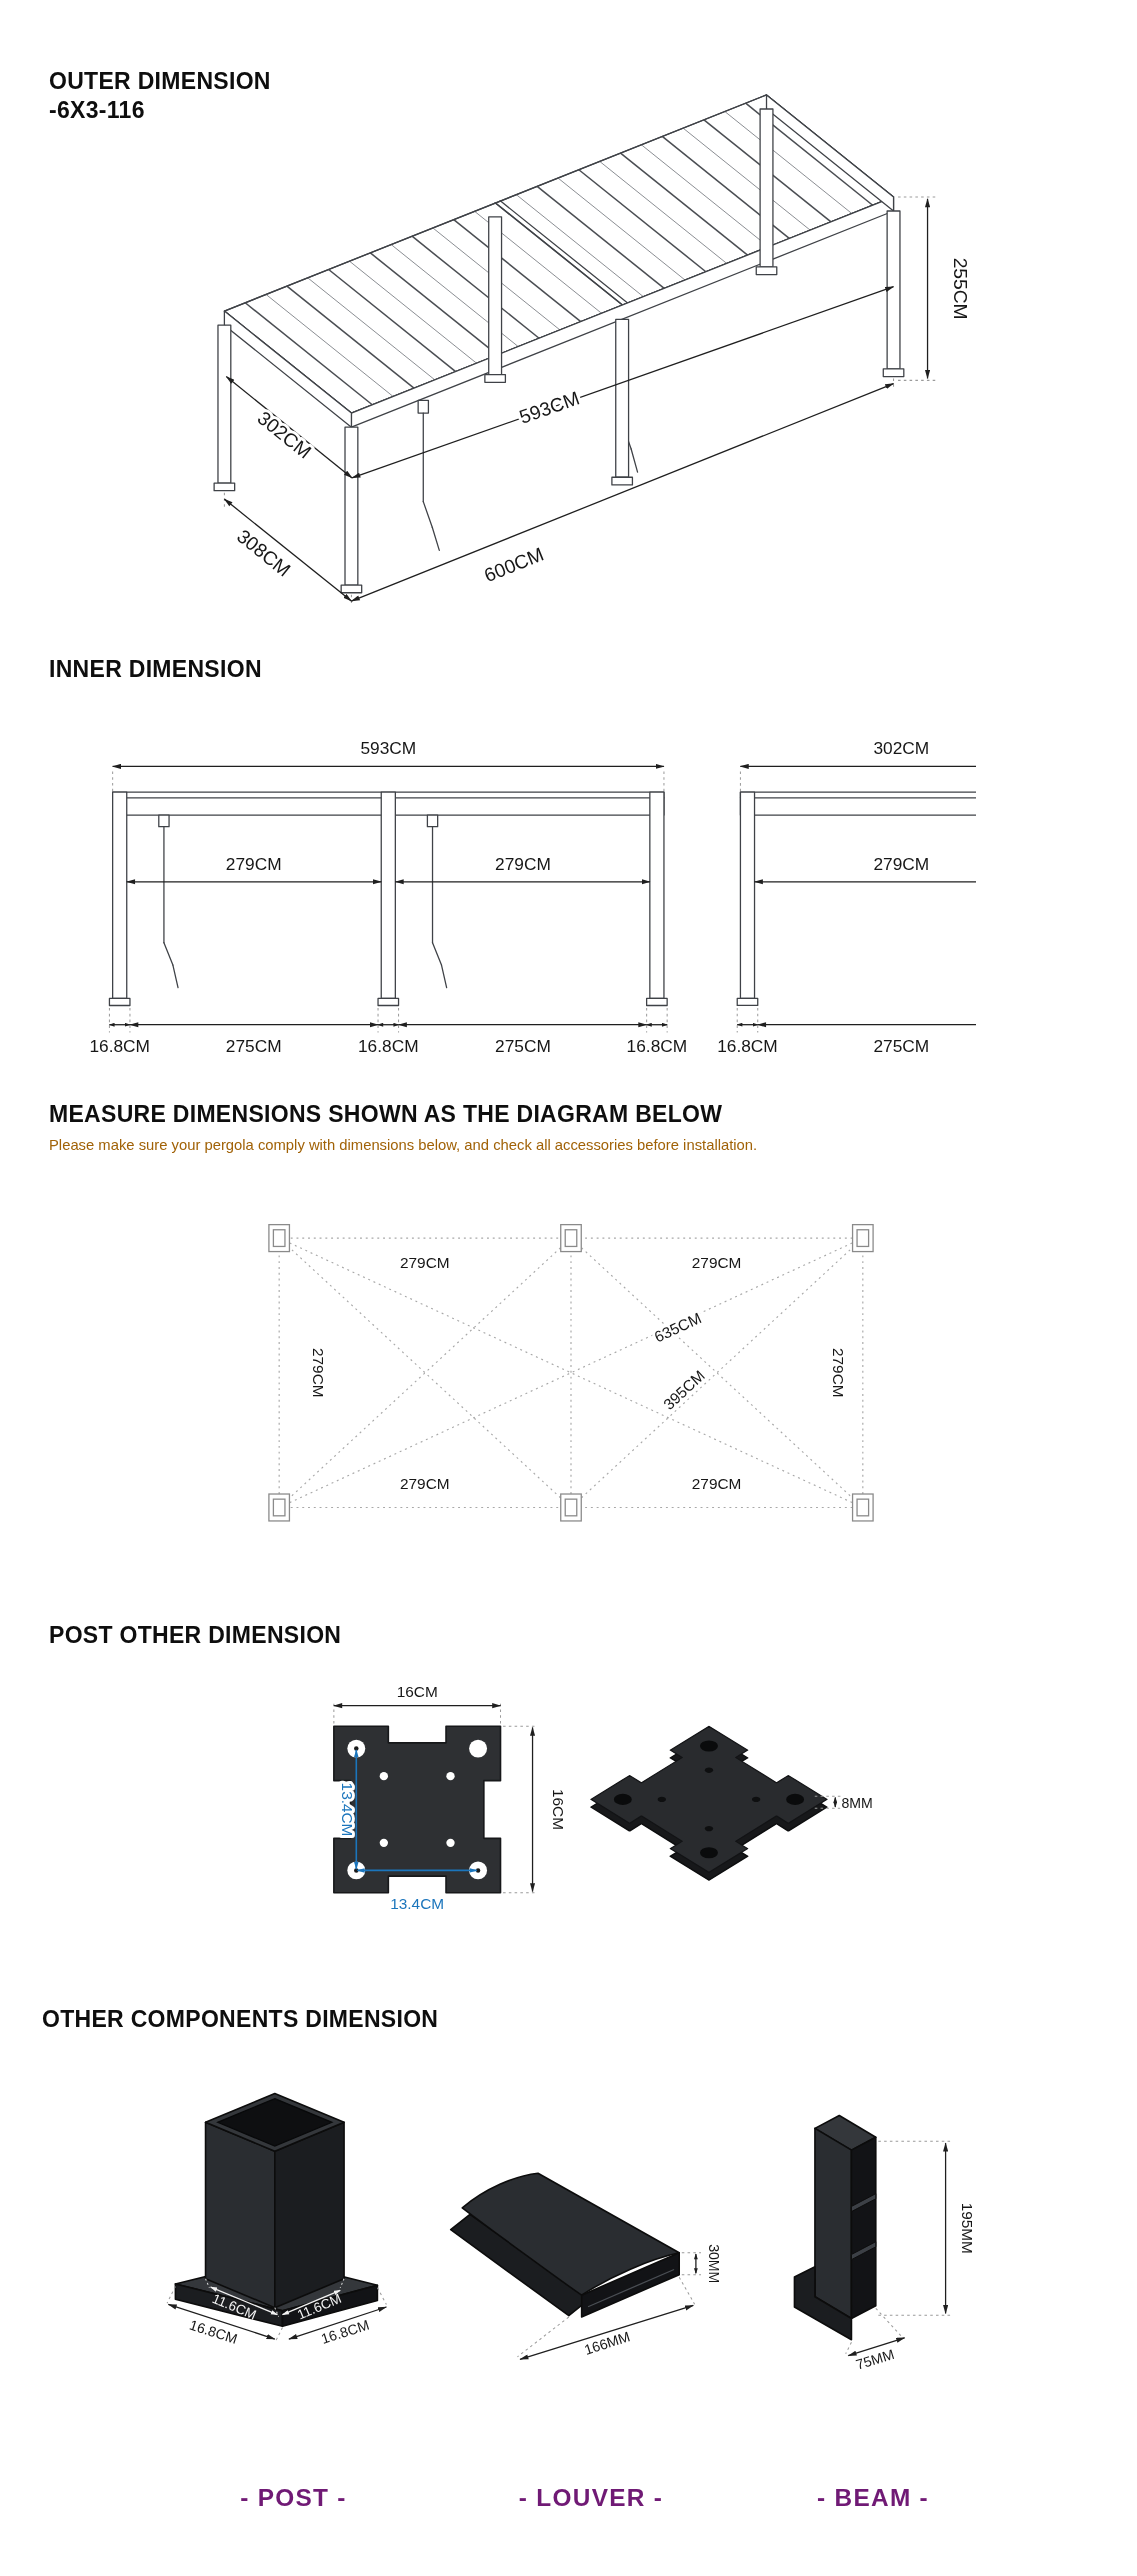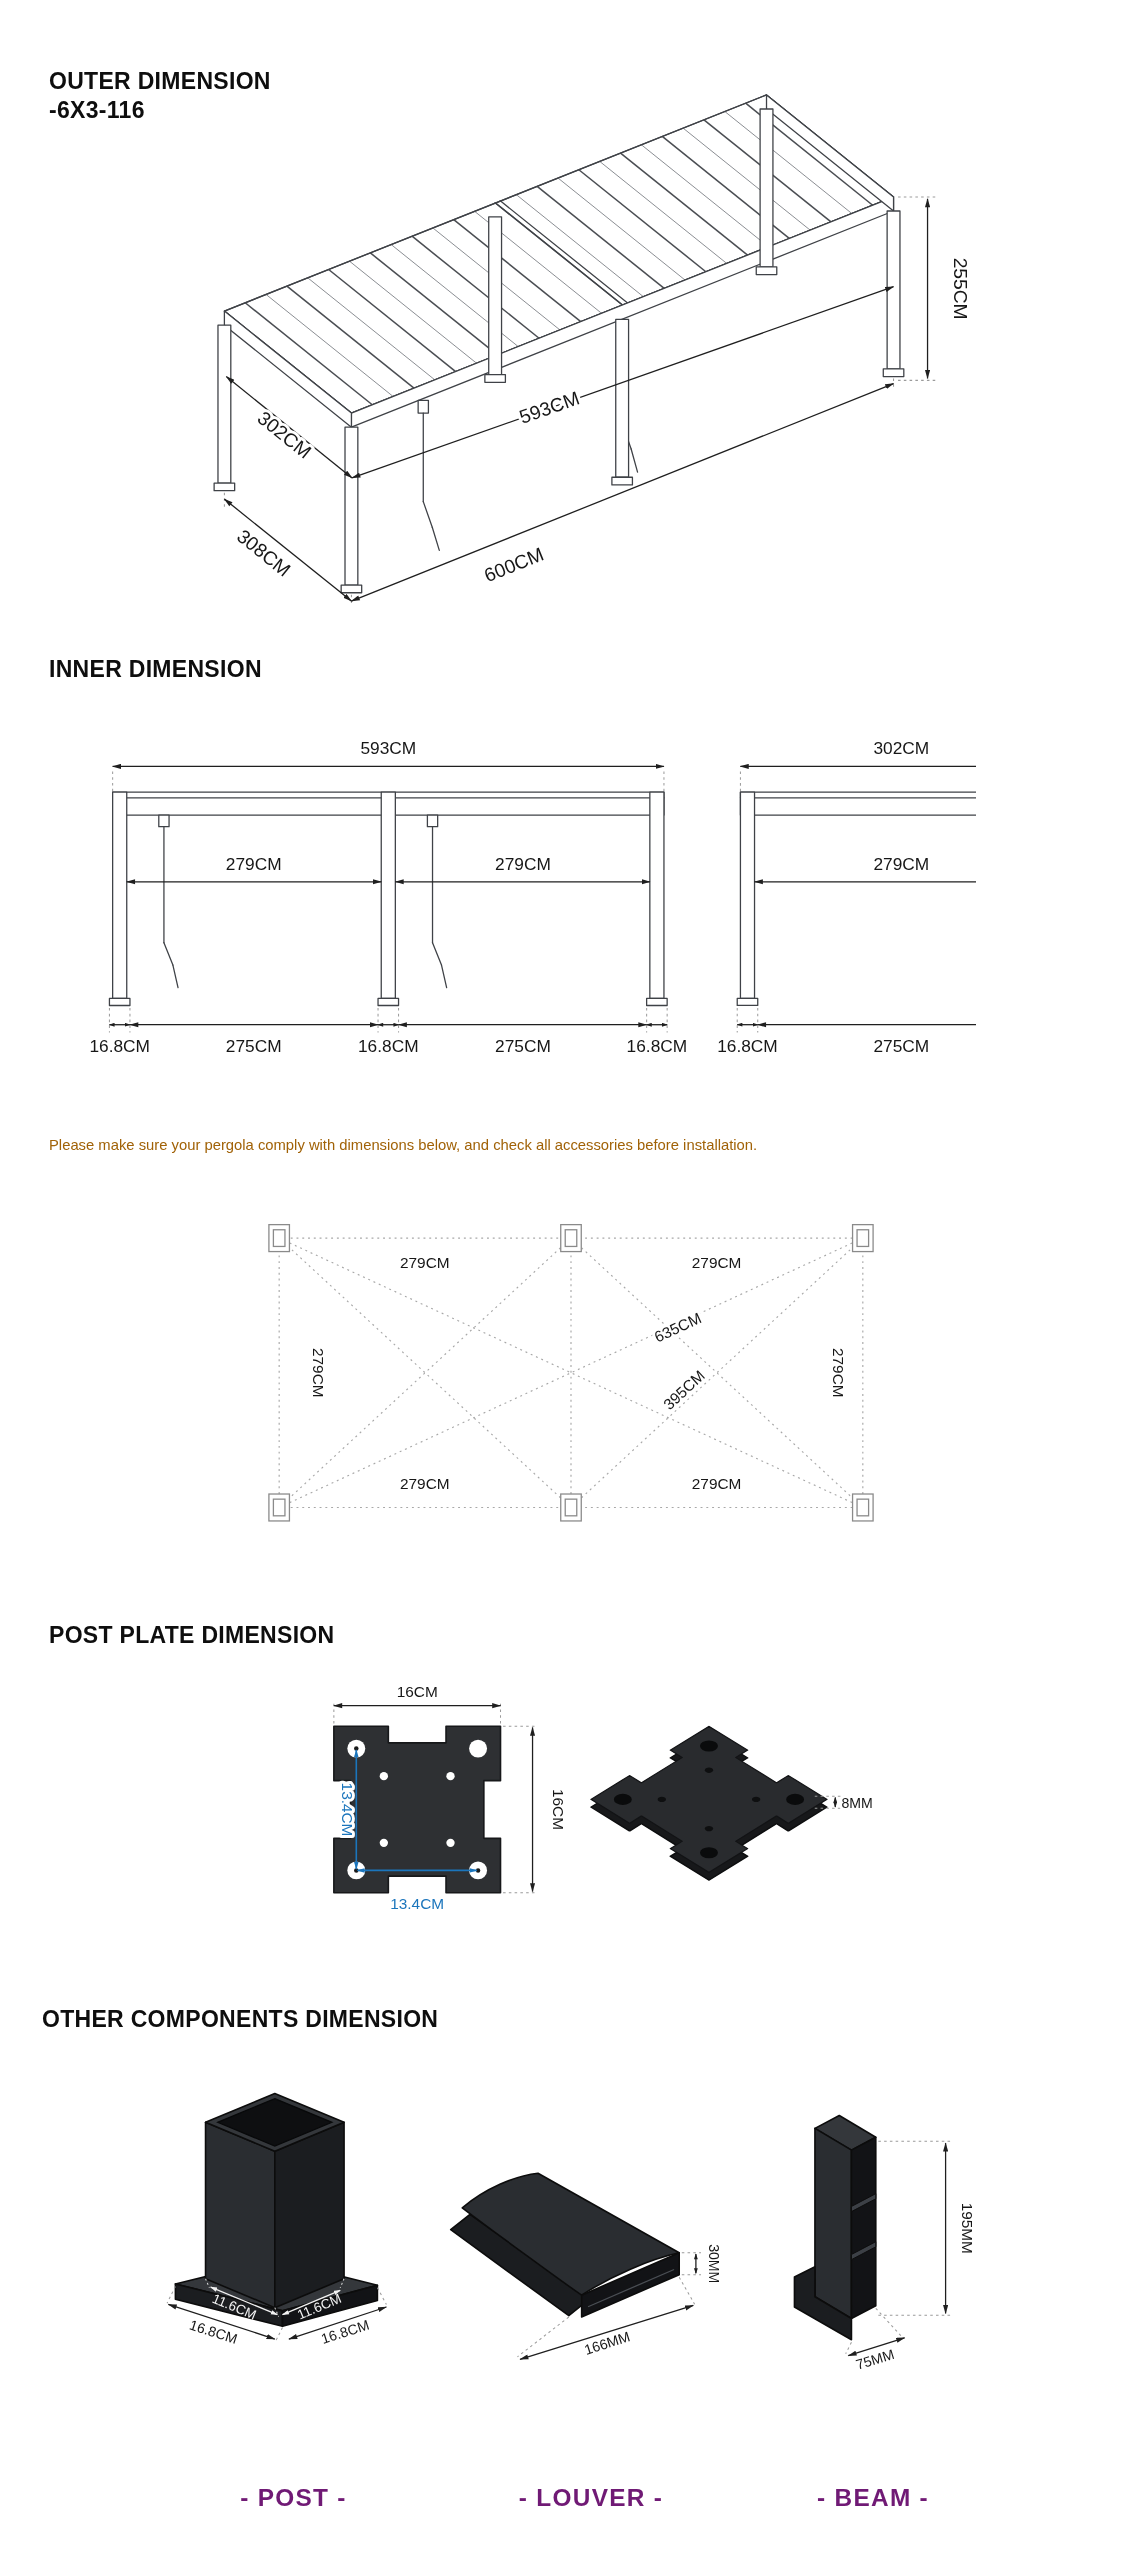--- a/index.html
+++ b/index.html
@@ -270,20 +270,21 @@
         <line class="dash" x1="542" y1="432" x2="542" y2="470"></line>
       <line class="dimT" x1="30" y1="458" x2="62" y2="458"></line>
       <line class="dim" x1="62" y1="458" x2="510" y2="458"></line>
       <line class="dimT" x1="510" y1="458" x2="542" y2="458"></line>
       <text class="mid" x="46" y="500">16.8CM</text>
       <text class="mid" x="286" y="500">275CM</text>
       <text class="mid" x="526" y="500">16.8CM</text>
     </g>
   </svg>
 
+  <div class="h1" style="left:49px;top:1101px;">MEASURE DIMENSIONS SHOWN AS THE DIAGRAM BELOW</div>
   <div class="sub" style="left:49px;top:1137px;">Please make sure your pergola comply with dimensions below, and check all accessories before installation.</div>
 
   <svg style="left:231px;top:1190px;" width="680" height="372" viewBox="0 0 1060 580">
     <defs>
       <g id="planPost">
         <rect x="-16" y="-21" width="32" height="42" class="ppost"></rect>
         <rect x="-9" y="-13" width="18" height="26" class="ppost"></rect>
       </g>
     </defs>
 
@@ -310,21 +311,21 @@
     <text class="sm" x="302" y="122">279CM</text>
     <text class="sm" x="757" y="122">279CM</text>
     <text class="sm" x="302" y="466">279CM</text>
     <text class="sm" x="757" y="466">279CM</text>
     <text class="sm" transform="translate(128,285) rotate(90)">279CM</text>
     <text class="sm" transform="translate(938,285) rotate(90)">279CM</text>
     <text class="sm" transform="translate(700,222) rotate(-24.8)">635CM</text>
     <text class="sm" transform="translate(712,318) rotate(-42.7)">395CM</text>
   </svg>
 
-  <div class="h1" style="left:49px;top:1622px;">POST PLATE DIMENSION</div>
+  <div class="h1" style="left:49px;top:1622px;">POST OTHER DIMENSION</div>
 
   <svg style="left:289px;top:1681px;" width="282" height="257" viewBox="0 0 440 400">
     <g transform="translate(200,200)">
       <path d="M-130,-130 L-45,-130 L-45,-104 L45,-104 L45,-130 L130,-130 L130,-45 L104,-45 L104,45 L130,45 L130,130
                L45,130 L45,104 L-45,104 L-45,130 L-130,130 L-130,45 L-104,45 L-104,-45 L-130,-45 Z" fill="#2e3033" stroke="#17181a" stroke-width="2.5" stroke-linejoin="round"></path>
       <circle cx="-95" cy="-95" r="14" fill="#fff"></circle>
       <circle cx="95" cy="-95" r="14" fill="#fff"></circle>
       <circle cx="-95" cy="95" r="14" fill="#fff"></circle>
       <circle cx="95" cy="95" r="14" fill="#fff"></circle>
       <circle cx="-95" cy="-95" r="3.5" fill="#1a1a1a"></circle>

